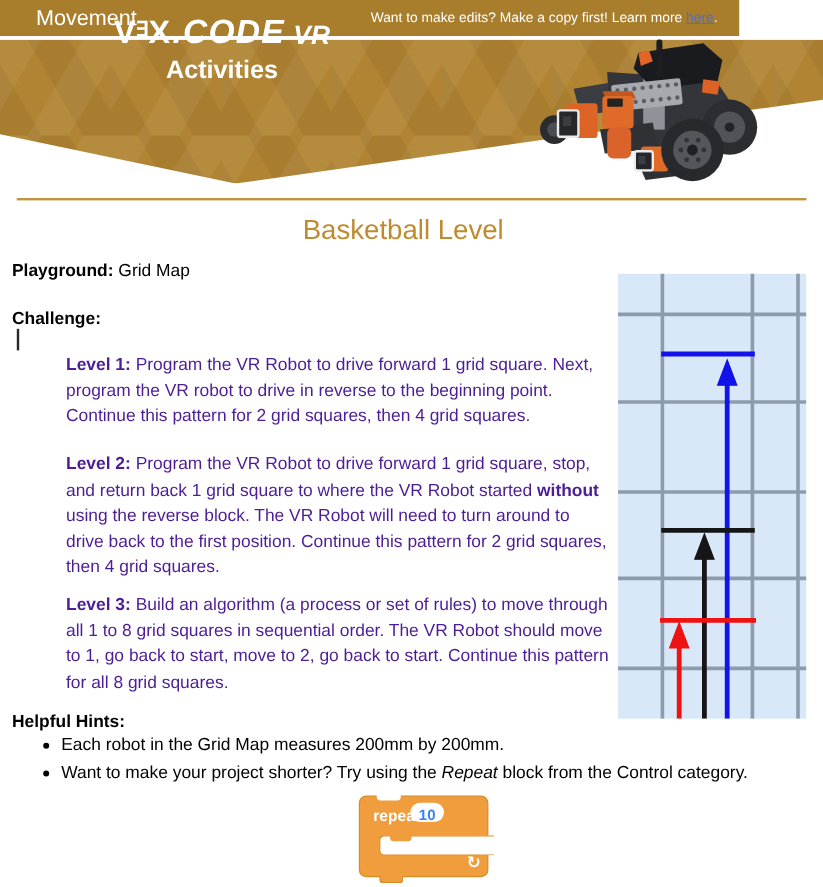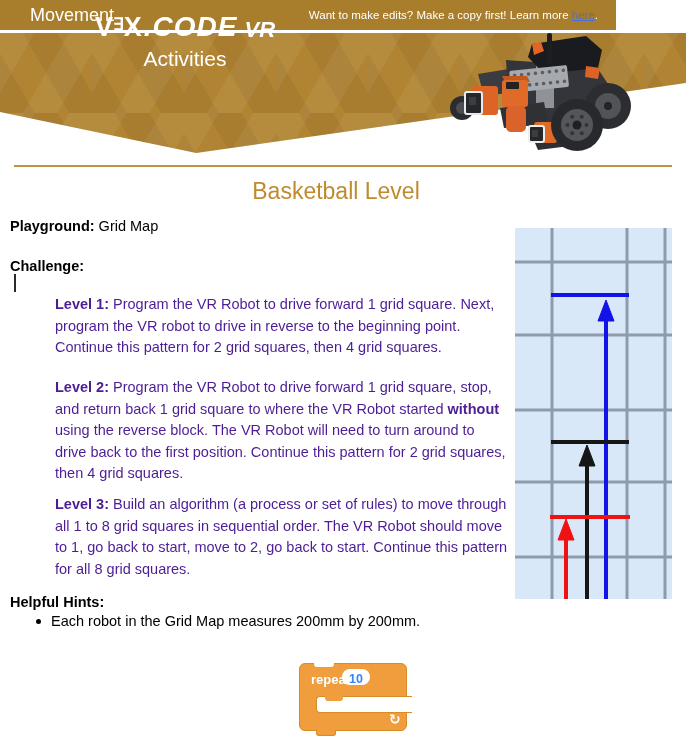--- a/index.html
+++ b/index.html
@@ -20,21 +20,21 @@
       linear-gradient(60deg, rgba(0,0,0,.05) 25%, transparent 25% 50%, rgba(0,0,0,.05) 50% 75%, transparent 75%);
     background-size:92px 80px;
     -webkit-clip-path:polygon(0 0,100% 0,100% 41.7%,28.6% 100%,0 65.8%);
     clip-path:polygon(0 0,100% 0,100% 41.7%,28.6% 100%,0 65.8%);}
   .logo{position:absolute;left:55px;top:13px;width:260px;text-align:center;color:#fff;}
   .logo-row{display:flex;justify-content:center;align-items:flex-end;line-height:1;}
   .lv,.lx{font-size:27px;font-weight:700;}
   .le{font-size:17px;font-weight:700;transform:translateY(-8px);}
   .lcode{font-size:28px;font-weight:800;font-style:italic;letter-spacing:1px;margin-left:2px;}
   .lvr{font-size:22px;font-weight:800;font-style:italic;margin-left:7px;}
-  .activities{font-size:21px;font-weight:400;margin-top:6px;text-align:center;}
+  .activities{font-size:21px;font-weight:700;margin-top:6px;text-align:center;}
   .robot{position:absolute;left:448px;top:32px;width:200px;height:122px;}
 
   
   .rule{position:absolute;left:14px;top:165px;width:658px;height:2px;background:#bd9440;}
   .page-title{position:absolute;left:0;top:176px;width:672px;text-align:center;
     font-size:23px;line-height:30px;color:#bf8b2e;}
 
   
   .line{position:absolute;left:10px;font-size:14.5px;line-height:21.5px;color:#000;white-space:pre;}
   .b{font-weight:700;}
@@ -193,20 +193,21 @@
     <g stroke="#ee1212" fill="#ee1212">
       <line x1="35" y1="289" x2="115" y2="289" stroke-width="4"></line>
       <line x1="51" y1="303" x2="51" y2="371" stroke-width="4"></line>
       <polygon points="51,291 43,312 59,312" stroke-width="1"></polygon>
     </g>
   </svg>
 
   <div class="line hints-label b">Helpful Hints:</div>
   <ul class="hints-list">
     <li class="hint-item"><span class="dot"></span><span>Each robot in the Grid Map measures 200mm by 200mm.</span></li>
+    <li class="hint-item"><span class="dot"></span><span>Want to make your project shorter? Try using the </span><span class="i">Repeat</span><span> block from the Control category.</span></li>
   </ul>
 
   <div class="repeat-block">
     <div class="rb-base"></div>
     <div class="rb-mouth"></div>
     <div class="rb-mouth-tab"></div>
     <div class="rb-top-notch"></div>
     <div class="rb-bottom-tab"></div>
     <span class="rb-label">repeat</span>
     <span class="rb-oval">10</span>

